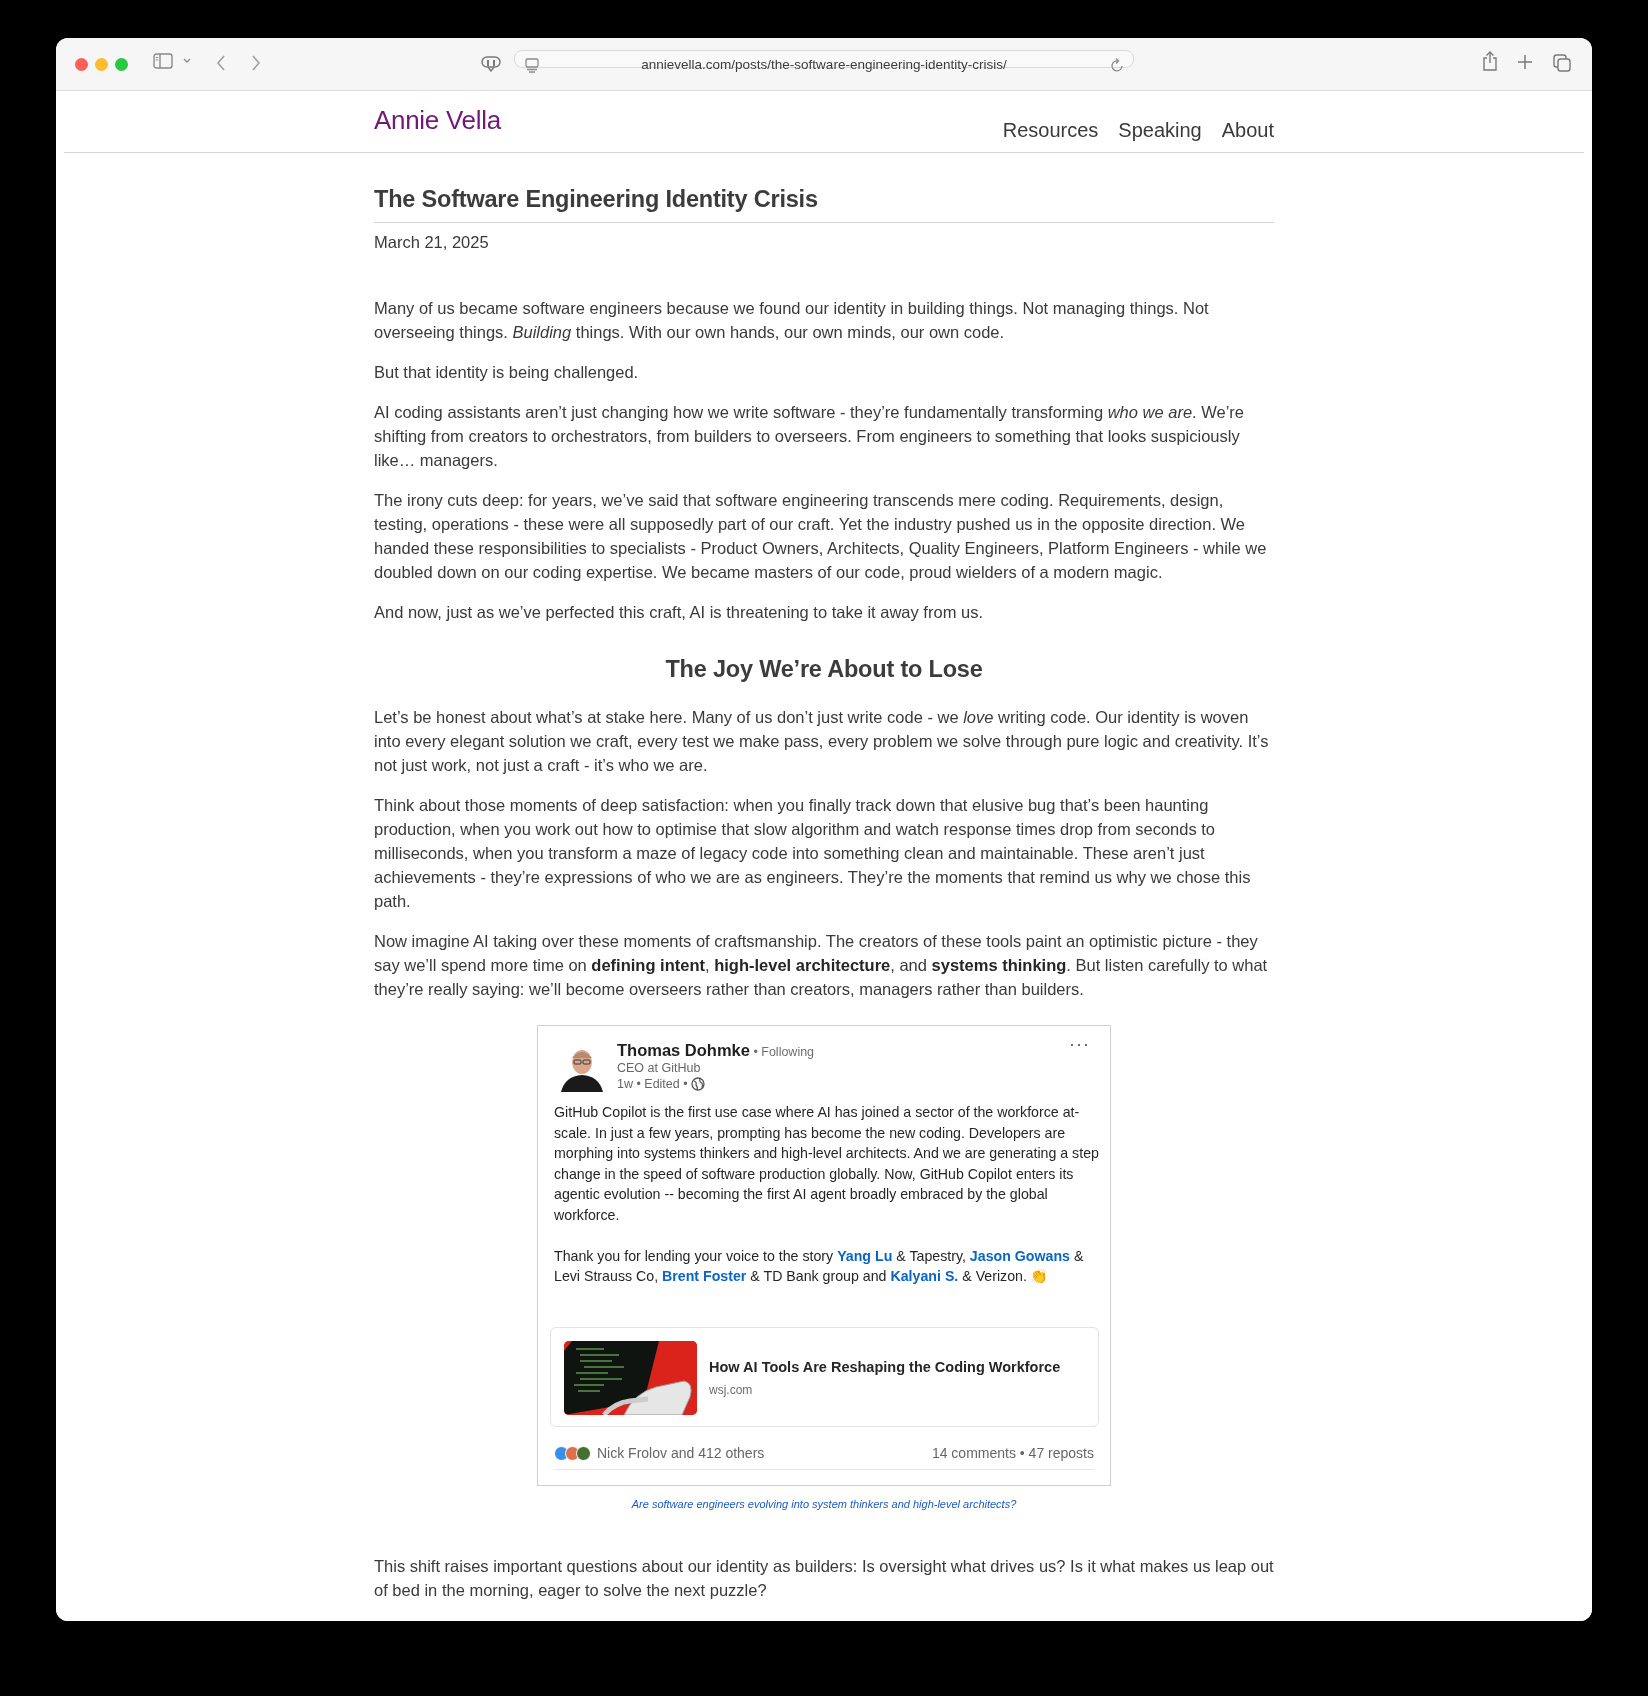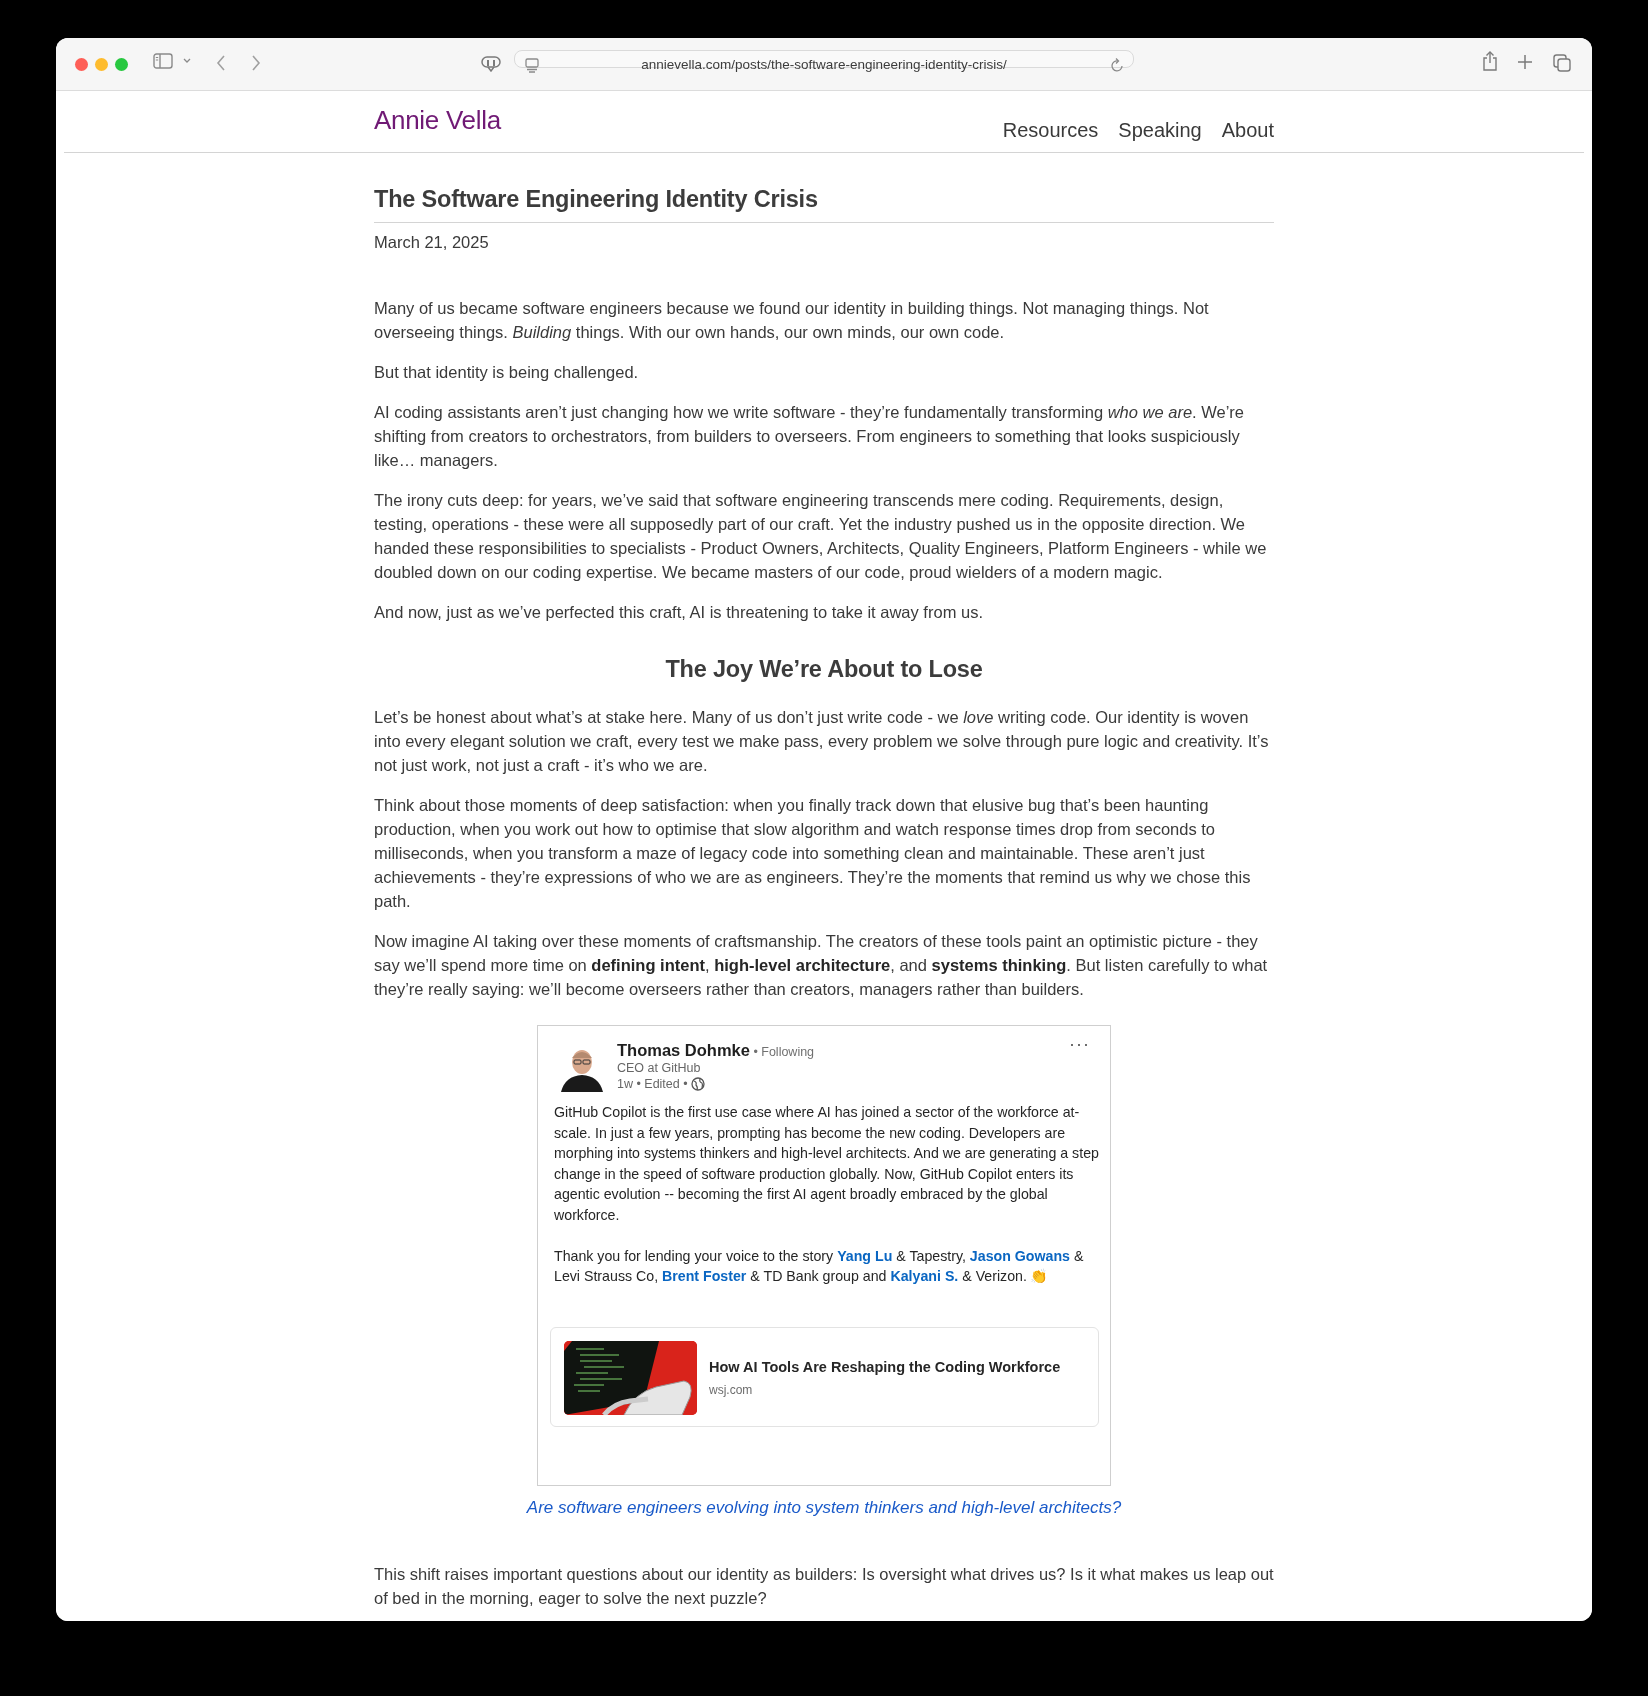--- a/index.html
+++ b/index.html
@@ -85,21 +85,21 @@
   .li-art-src { position: absolute; left: 158px; top: 55px; font-size: 12px; color: #6c6c6c; }
   .li-footer {
     position: absolute; left: 16px; right: 16px; top: 414px; height: 30px;
     border-bottom: 1px solid #e6e6e6; font-size: 14px; color: #666;
   }
   .li-react { position: absolute; left: 0; top: 5px; display: flex; align-items: center; }
   .li-react .r { width: 15px; height: 15px; border-radius: 50%; border: 1.5px solid #fff; margin-right: -4px; }
   .li-react-text { margin-left: 10px; }
   .li-stats { position: absolute; right: 0; top: 5px; }
   .caption {
-    margin-top: 12px; text-align: center; font-size: 17px; font-style: italic; color: #1a5ac9;
+    margin-top: 12px; text-align: center; font-size: 11px; font-style: italic; color: #1a5ac9;
   }
   .after-fig { margin-top: 44px; }
 </style>
 </head>
 <body>
 
 <div class="window">
   <div class="toolbar">
     <span class="traffic red"></span>
     <span class="traffic yellow"></span>
@@ -249,20 +249,29 @@
                       <line x1="14" y1="50" x2="36" y2="50"></line>
                   </g>
                   <path d="M60 74 Q70 52 92 46 L120 40 Q130 42 126 56 L118 74 Z" fill="#e6e6e6" stroke="#999" stroke-width="1"></path>
                   <path d="M40 74 Q50 62 66 60 L84 58" fill="none" stroke="#ccc" stroke-width="5"></path>
                 </svg>
               </div>
               <div class="li-art-title">How AI Tools Are Reshaping the Coding Workforce</div>
               <div class="li-art-src">wsj.com</div>
             </div>
 
+            <div class="li-footer">
+              <div class="li-react">
+                <span class="r" style="background:#378fe9;"></span>
+                <span class="r" style="background:#df704d;"></span>
+                <span class="r" style="background:#44712e;"></span>
+                <span class="li-react-text">Nick Frolov and 412 others</span>
+              </div>
+              <div class="li-stats">14 comments • 47 reposts</div>
+            </div>
           </div>
           <figcaption class="caption">Are software engineers evolving into system thinkers and high-level architects?</figcaption>
         </figure>
 
         <p class="after-fig">This shift raises important questions about our identity as builders: Is oversight what drives us? Is it what makes us leap out of bed in the morning, eager to solve the next puzzle?</p>
       </div>
     </article>
   </div>
 </div>
 

